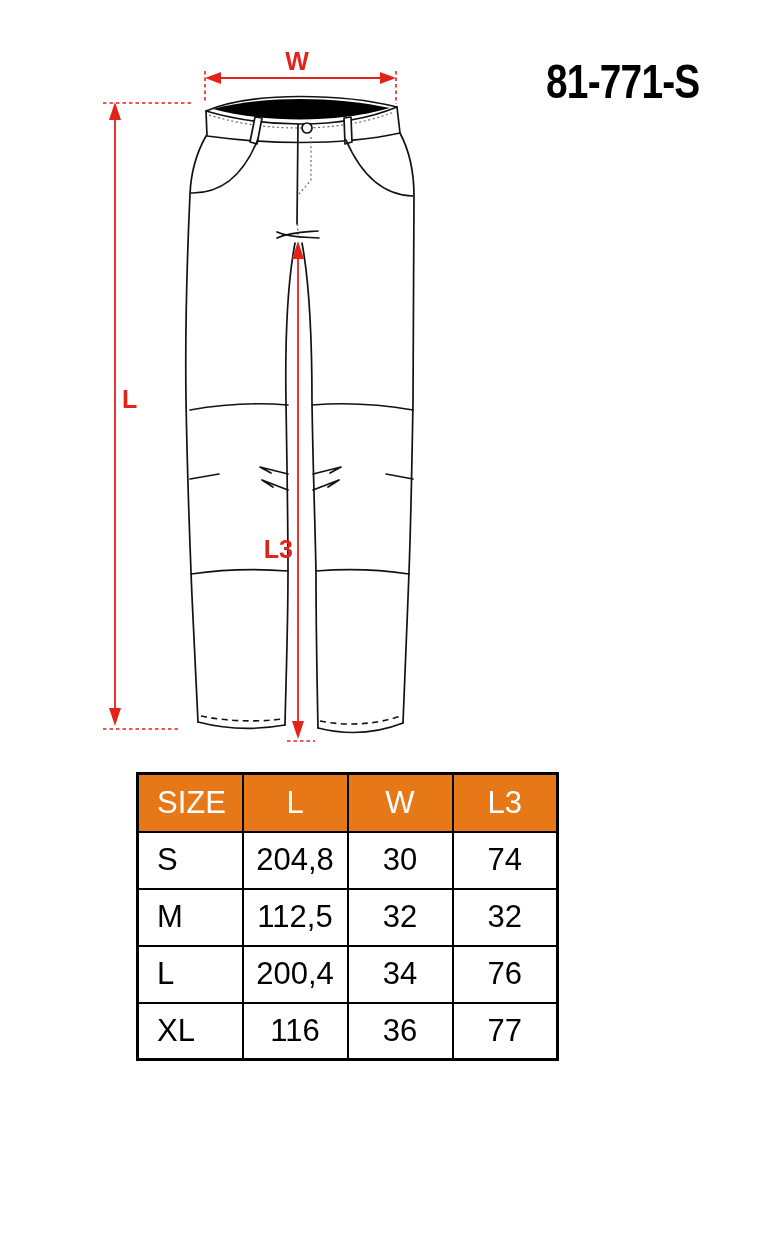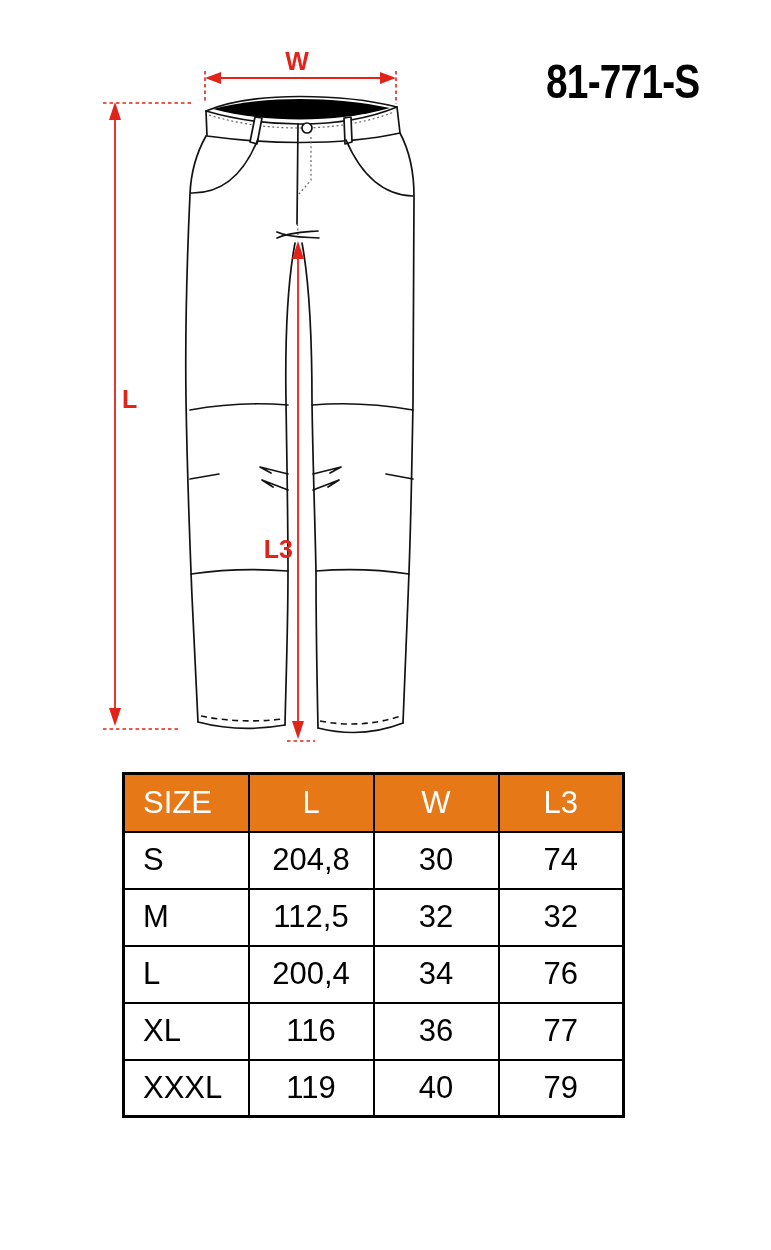--- a/index.html
+++ b/index.html
@@ -28,21 +28,21 @@
   .shadow{fill:#000;stroke:none;}
   .stitch{stroke:#666;stroke-width:1.2;fill:none;stroke-dasharray:2 2.6;}
   .hemdash{stroke:#121212;stroke-width:1.6;fill:none;stroke-dasharray:6 4.5;}
   .dim{stroke:var(--accent_red);stroke-width:1.8;fill:none;}
   .dimdash{stroke:var(--accent_red);stroke-width:1.6;fill:none;stroke-dasharray:3.5 3;}
   .dimhead{fill:var(--accent_red);stroke:none;}
   .dimlabel{fill:var(--accent_red);font-family:"Liberation Sans",sans-serif;font-size:25px;font-weight:bold;}
 
   
   table.size-table{
-    position:absolute;left:122px;top:772px;width:503px;
+    position:absolute;left:136px;top:772px;width:423px;
     border-collapse:collapse;table-layout:fixed;
     border:3px solid #000;
     font-size:31px;color:#000;
   }
   .size-table th,.size-table td{
     border:2px solid #000;text-align:center;vertical-align:middle;
     font-weight:normal;
   }
   .size-table th{height:58px;background:var(--table_orange);color:#fff;}
   .size-table td{height:57px;background:#fff;}
@@ -160,22 +160,16 @@
         <td>200,4</td>
         <td>34</td>
         <td>76</td>
       </tr>
       <tr>
         <td>XL</td>
         <td>116</td>
         <td>36</td>
         <td>77</td>
       </tr>
-      <tr>
-        <td>XXXL</td>
-        <td>119</td>
-        <td>40</td>
-        <td>79</td>
-      </tr>
     </tbody>
   </table>
 
 </div>
 
 </body></html>

